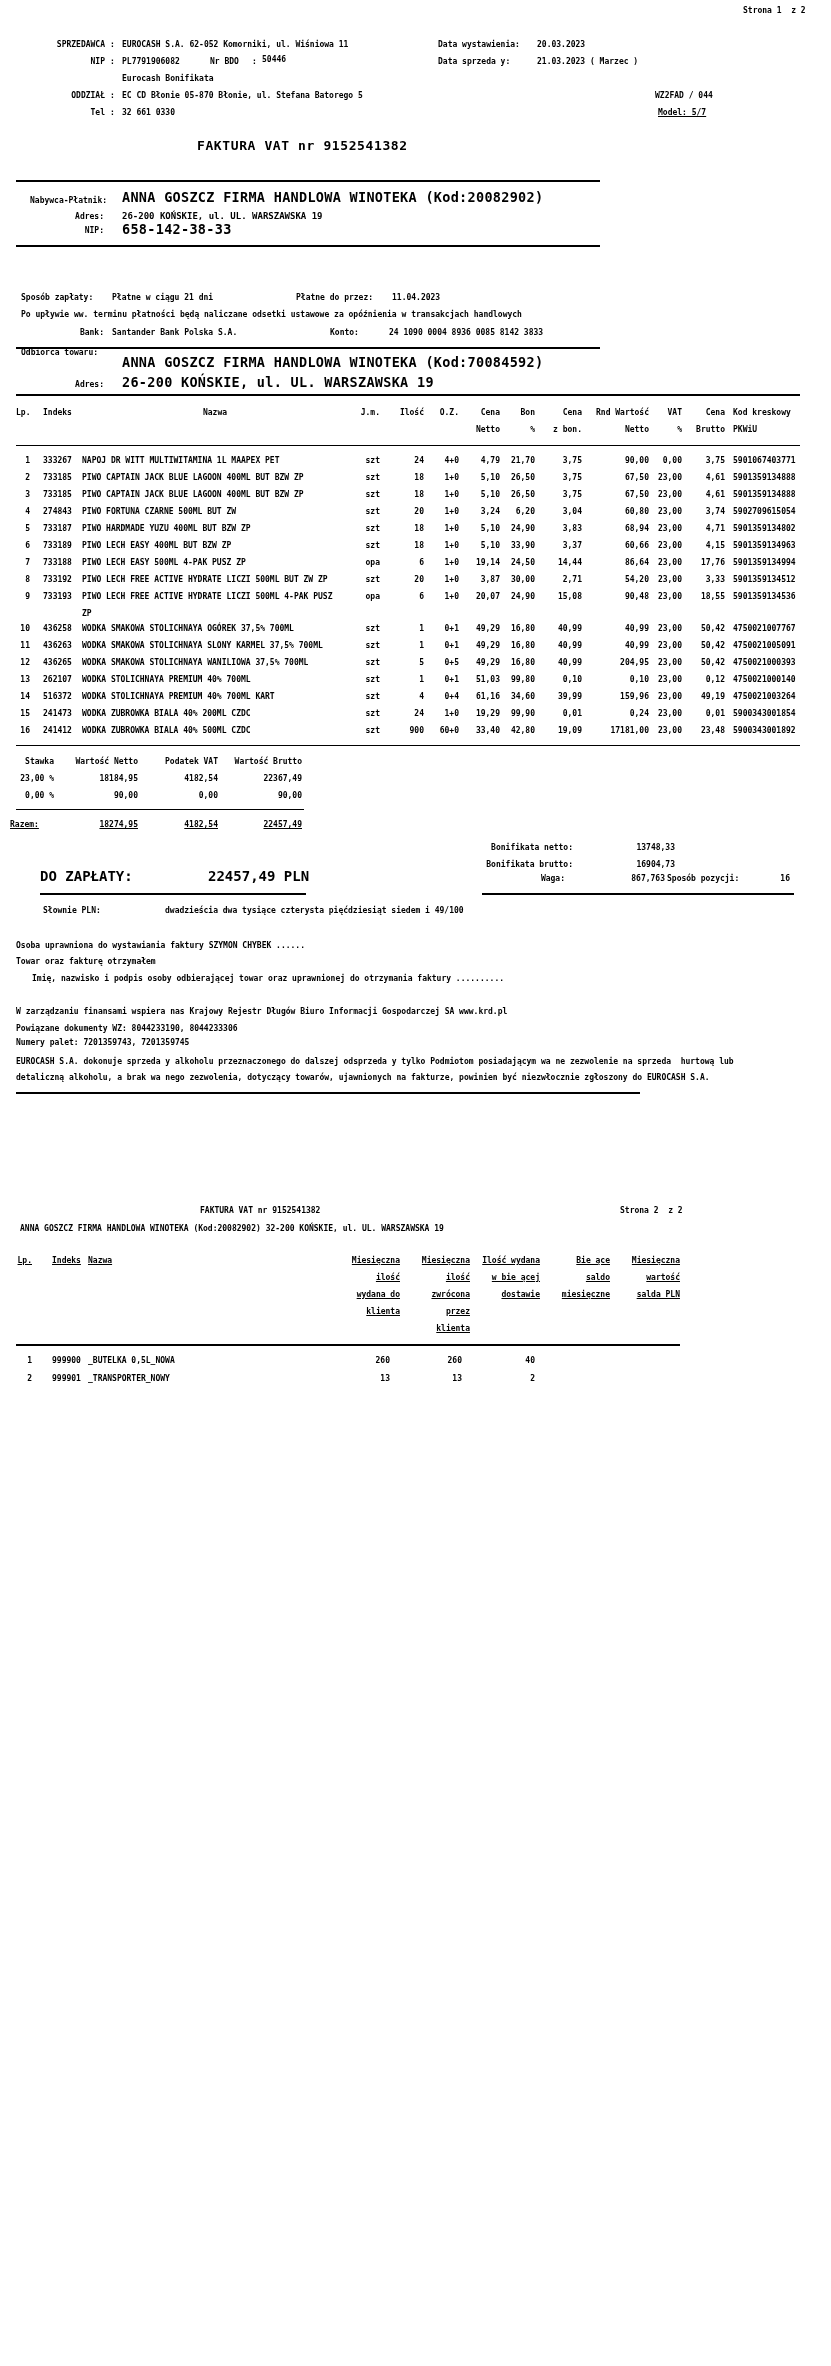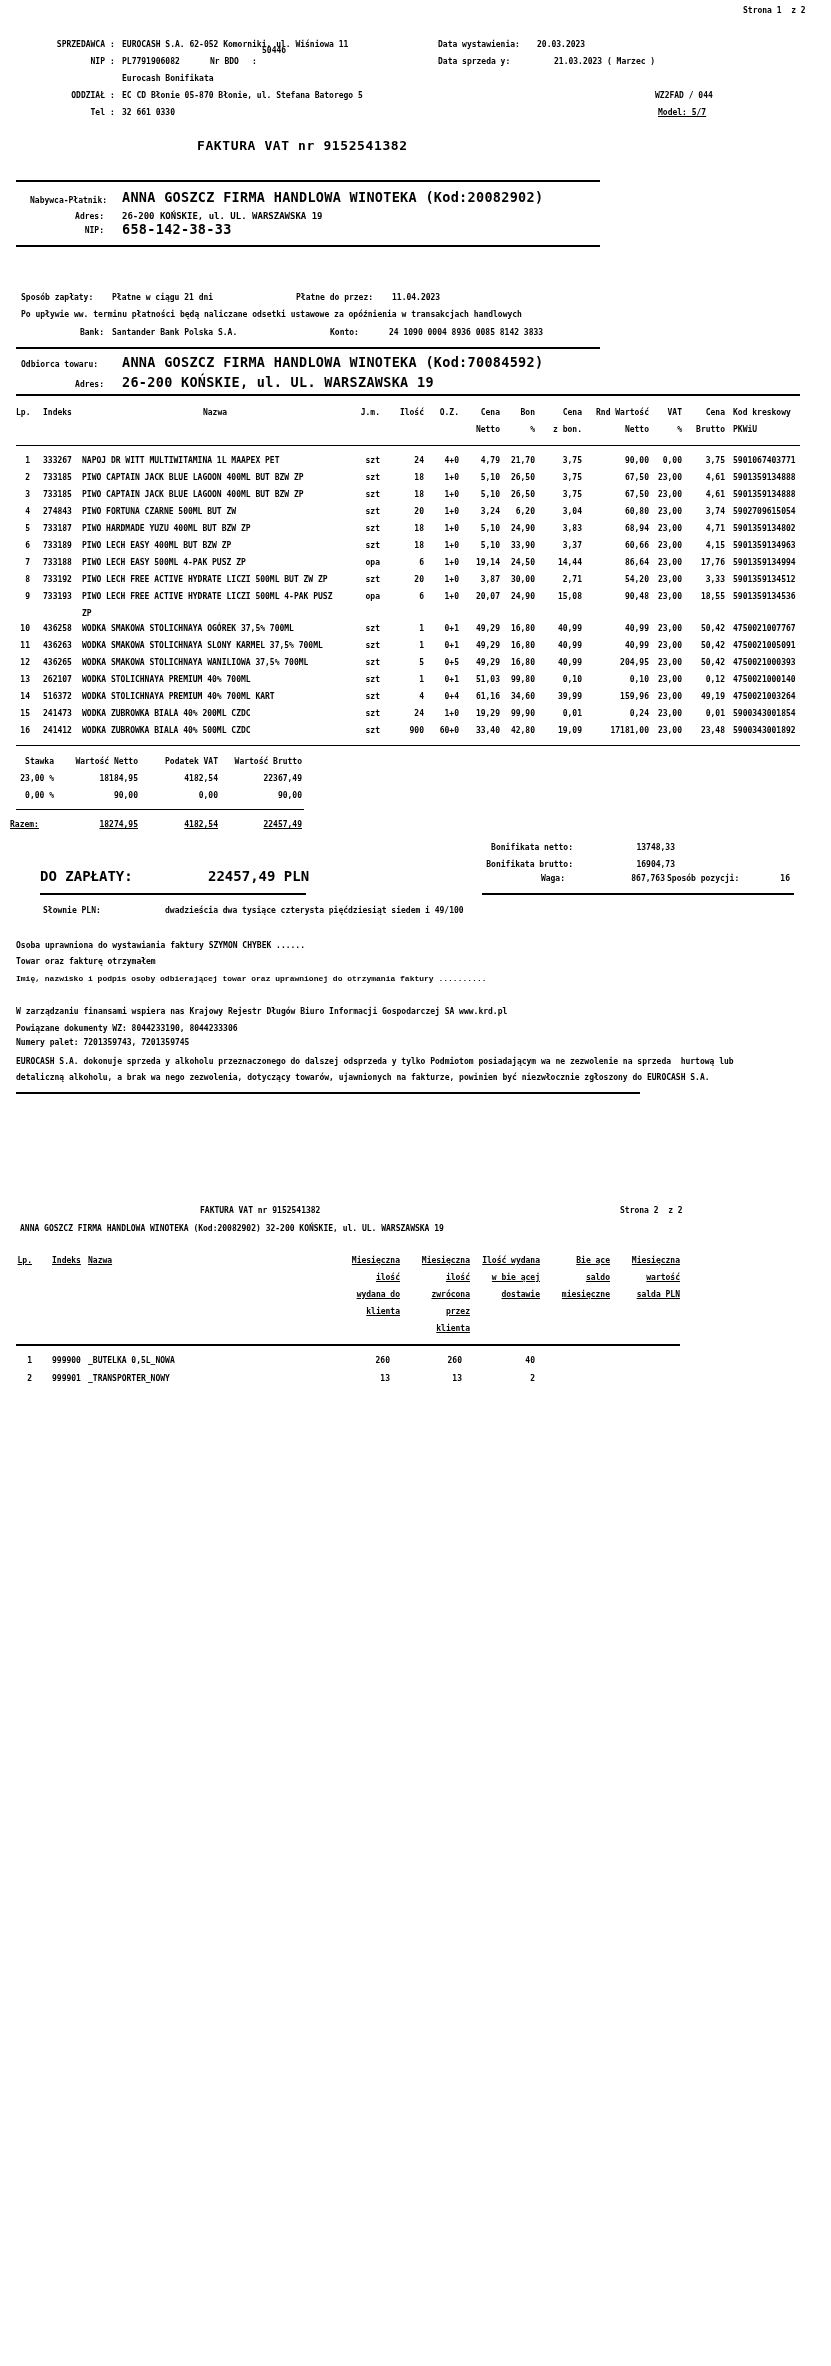--- a/index.html
+++ b/index.html
@@ -30,23 +30,23 @@
   <span class="abs" style="top:40px;left:110px">:</span>
   <span class="abs" style="top:40px;left:122px">EUROCASH S.A. 62-052 Komorniki, ul. Wiśniowa 11</span>
   <span class="abs" style="top:40px;left:438px">Data wystawienia:</span>
   <span class="abs" style="top:40px;left:537px">20.03.2023</span>
 
   <span class="abs ra" style="top:57px;left:33px;width:72px">NIP</span>
   <span class="abs" style="top:57px;left:110px">:</span>
   <span class="abs" style="top:57px;left:122px">PL7791906082</span>
   <span class="abs" style="top:57px;left:210px">Nr BDO</span>
   <span class="abs" style="top:57px;left:252px">:</span>
-  <span class="abs" style="top:46px;left:262px">50446</span>
+  <span class="abs" style="top:55px;left:262px">50446</span>
   <span class="abs" style="top:57px;left:438px">Data sprzeda y:</span>
-  <span class="abs" style="top:57px;left:554px">21.03.2023 ( Marzec )</span>
+  <span class="abs" style="top:57px;left:537px">21.03.2023 ( Marzec )</span>
 
   <span class="abs" style="top:74px;left:122px">Eurocash Bonifikata</span>
 
   <span class="abs ra" style="top:91px;left:33px;width:72px">ODDZIAŁ</span>
   <span class="abs" style="top:91px;left:110px">:</span>
   <span class="abs" style="top:91px;left:122px">EC CD Błonie 05-870 Błonie, ul. Stefana Batorego 5</span>
   <span class="abs" style="top:91px;left:655px">WZ2FAD / 044</span>
 
   <span class="abs ra" style="top:108px;left:33px;width:72px">Tel</span>
   <span class="abs" style="top:108px;left:110px">:</span>
@@ -71,21 +71,21 @@
   <span class="abs" style="top:293px;left:296px">Płatne do przez:</span>
   <span class="abs" style="top:293px;left:392px">11.04.2023</span>
   <span class="abs" style="top:310px;left:21px">Po upływie ww. terminu płatności będą naliczane odsetki ustawowe za opóźnienia w transakcjach handlowych</span>
   <span class="abs ra" style="top:328px;left:33px;width:71px">Bank:</span>
   <span class="abs" style="top:328px;left:112px">Santander Bank Polska S.A.</span>
   <span class="abs" style="top:328px;left:330px">Konto:</span>
   <span class="abs" style="top:328px;left:389px">24 1090 0004 8936 0085 8142 3833</span>
 
   <div class="rule" style="top:347px;left:16px;width:584px"></div>
 
-  <span class="abs" style="top:360px;left:21px">Odbiorca towaru:</span>
+  <span class="abs" style="top:348px;left:21px">Odbiorca towaru:</span>
   <span class="abs big" style="top:354px;left:122px">ANNA GOSZCZ FIRMA HANDLOWA WINOTEKA (Kod:70084592)</span>
   <span class="abs ra" style="top:380px;left:33px;width:71px">Adres:</span>
   <span class="abs big" style="top:374px;left:122px">26-200 KOŃSKIE, ul. UL. WARSZAWSKA 19</span>
 
   <div class="rule" style="top:394px;left:16px;width:784px"></div>
 
   <div class="abs" style="top:408px;left:16px;width:784px" id="items-header"><div class="row" style="height: 17px;"><span class="cell" style="width: 14px; text-align: right;">Lp.</span><span class="cell" style="width: 46px; text-align: left; padding-left: 13px;">Indeks</span><span class="cell" style="width: 278px; text-align: center;">Nazwa</span><span class="cell" style="width: 26px; text-align: right;">J.m.</span><span class="cell" style="width: 44px; text-align: right;">Ilość</span><span class="cell" style="width: 35px; text-align: right;">O.Z.</span><span class="cell" style="width: 41px; text-align: right;">Cena</span><span class="cell" style="width: 35px; text-align: right;">Bon</span><span class="cell" style="width: 47px; text-align: right;">Cena</span><span class="cell" style="width: 67px; text-align: right;">Rnd Wartość</span><span class="cell" style="width: 33px; text-align: right;">VAT</span><span class="cell" style="width: 43px; text-align: right;">Cena</span><span class="cell" style="width: 79px; text-align: left; padding-left: 8px;">Kod kreskowy</span></div><div class="row" style="height: 17px;"><span class="cell" style="width: 14px; text-align: right;"></span><span class="cell" style="width: 46px; text-align: left; padding-left: 13px;"></span><span class="cell" style="width: 278px; text-align: center;"></span><span class="cell" style="width: 26px; text-align: right;"></span><span class="cell" style="width: 44px; text-align: right;"></span><span class="cell" style="width: 35px; text-align: right;"></span><span class="cell" style="width: 41px; text-align: right;">Netto</span><span class="cell" style="width: 35px; text-align: right;">%</span><span class="cell" style="width: 47px; text-align: right;">z bon.</span><span class="cell" style="width: 67px; text-align: right;">Netto</span><span class="cell" style="width: 33px; text-align: right;">%</span><span class="cell" style="width: 43px; text-align: right;">Brutto</span><span class="cell" style="width: 79px; text-align: left; padding-left: 8px;">PKWiU</span></div></div>
   <div class="rule rule1" style="top:445px;left:16px;width:784px"></div>
   <div class="abs" style="top:456px;left:16px;width:784px" id="items-rows"><div class="row" style="height: 17px;"><span class="cell" style="width: 14px; text-align: right;">1</span><span class="cell" style="width: 46px; text-align: left; padding-left: 13px;">333267</span><span class="cell" style="width: 278px; text-align: left; padding-left: 6px;">NAPOJ DR WITT MULTIWITAMINA 1L MAAPEX PET</span><span class="cell" style="width: 26px; text-align: right;">szt</span><span class="cell" style="width: 44px; text-align: right;">24</span><span class="cell" style="width: 35px; text-align: right;">4+0</span><span class="cell" style="width: 41px; text-align: right;">4,79</span><span class="cell" style="width: 35px; text-align: right;">21,70</span><span class="cell" style="width: 47px; text-align: right;">3,75</span><span class="cell" style="width: 67px; text-align: right;">90,00</span><span class="cell" style="width: 33px; text-align: right;">0,00</span><span class="cell" style="width: 43px; text-align: right;">3,75</span><span class="cell" style="width: 79px; text-align: left; padding-left: 8px;">5901067403771</span></div><div class="row" style="height: 17px;"><span class="cell" style="width: 14px; text-align: right;">2</span><span class="cell" style="width: 46px; text-align: left; padding-left: 13px;">733185</span><span class="cell" style="width: 278px; text-align: left; padding-left: 6px;">PIWO CAPTAIN JACK BLUE LAGOON 400ML BUT BZW ZP</span><span class="cell" style="width: 26px; text-align: right;">szt</span><span class="cell" style="width: 44px; text-align: right;">18</span><span class="cell" style="width: 35px; text-align: right;">1+0</span><span class="cell" style="width: 41px; text-align: right;">5,10</span><span class="cell" style="width: 35px; text-align: right;">26,50</span><span class="cell" style="width: 47px; text-align: right;">3,75</span><span class="cell" style="width: 67px; text-align: right;">67,50</span><span class="cell" style="width: 33px; text-align: right;">23,00</span><span class="cell" style="width: 43px; text-align: right;">4,61</span><span class="cell" style="width: 79px; text-align: left; padding-left: 8px;">5901359134888</span></div><div class="row" style="height: 17px;"><span class="cell" style="width: 14px; text-align: right;">3</span><span class="cell" style="width: 46px; text-align: left; padding-left: 13px;">733185</span><span class="cell" style="width: 278px; text-align: left; padding-left: 6px;">PIWO CAPTAIN JACK BLUE LAGOON 400ML BUT BZW ZP</span><span class="cell" style="width: 26px; text-align: right;">szt</span><span class="cell" style="width: 44px; text-align: right;">18</span><span class="cell" style="width: 35px; text-align: right;">1+0</span><span class="cell" style="width: 41px; text-align: right;">5,10</span><span class="cell" style="width: 35px; text-align: right;">26,50</span><span class="cell" style="width: 47px; text-align: right;">3,75</span><span class="cell" style="width: 67px; text-align: right;">67,50</span><span class="cell" style="width: 33px; text-align: right;">23,00</span><span class="cell" style="width: 43px; text-align: right;">4,61</span><span class="cell" style="width: 79px; text-align: left; padding-left: 8px;">5901359134888</span></div><div class="row" style="height: 17px;"><span class="cell" style="width: 14px; text-align: right;">4</span><span class="cell" style="width: 46px; text-align: left; padding-left: 13px;">274843</span><span class="cell" style="width: 278px; text-align: left; padding-left: 6px;">PIWO FORTUNA CZARNE 500ML BUT ZW</span><span class="cell" style="width: 26px; text-align: right;">szt</span><span class="cell" style="width: 44px; text-align: right;">20</span><span class="cell" style="width: 35px; text-align: right;">1+0</span><span class="cell" style="width: 41px; text-align: right;">3,24</span><span class="cell" style="width: 35px; text-align: right;">6,20</span><span class="cell" style="width: 47px; text-align: right;">3,04</span><span class="cell" style="width: 67px; text-align: right;">60,80</span><span class="cell" style="width: 33px; text-align: right;">23,00</span><span class="cell" style="width: 43px; text-align: right;">3,74</span><span class="cell" style="width: 79px; text-align: left; padding-left: 8px;">5902709615054</span></div><div class="row" style="height: 17px;"><span class="cell" style="width: 14px; text-align: right;">5</span><span class="cell" style="width: 46px; text-align: left; padding-left: 13px;">733187</span><span class="cell" style="width: 278px; text-align: left; padding-left: 6px;">PIWO HARDMADE YUZU 400ML BUT BZW ZP</span><span class="cell" style="width: 26px; text-align: right;">szt</span><span class="cell" style="width: 44px; text-align: right;">18</span><span class="cell" style="width: 35px; text-align: right;">1+0</span><span class="cell" style="width: 41px; text-align: right;">5,10</span><span class="cell" style="width: 35px; text-align: right;">24,90</span><span class="cell" style="width: 47px; text-align: right;">3,83</span><span class="cell" style="width: 67px; text-align: right;">68,94</span><span class="cell" style="width: 33px; text-align: right;">23,00</span><span class="cell" style="width: 43px; text-align: right;">4,71</span><span class="cell" style="width: 79px; text-align: left; padding-left: 8px;">5901359134802</span></div><div class="row" style="height: 17px;"><span class="cell" style="width: 14px; text-align: right;">6</span><span class="cell" style="width: 46px; text-align: left; padding-left: 13px;">733189</span><span class="cell" style="width: 278px; text-align: left; padding-left: 6px;">PIWO LECH EASY 400ML BUT BZW ZP</span><span class="cell" style="width: 26px; text-align: right;">szt</span><span class="cell" style="width: 44px; text-align: right;">18</span><span class="cell" style="width: 35px; text-align: right;">1+0</span><span class="cell" style="width: 41px; text-align: right;">5,10</span><span class="cell" style="width: 35px; text-align: right;">33,90</span><span class="cell" style="width: 47px; text-align: right;">3,37</span><span class="cell" style="width: 67px; text-align: right;">60,66</span><span class="cell" style="width: 33px; text-align: right;">23,00</span><span class="cell" style="width: 43px; text-align: right;">4,15</span><span class="cell" style="width: 79px; text-align: left; padding-left: 8px;">5901359134963</span></div><div class="row" style="height: 17px;"><span class="cell" style="width: 14px; text-align: right;">7</span><span class="cell" style="width: 46px; text-align: left; padding-left: 13px;">733188</span><span class="cell" style="width: 278px; text-align: left; padding-left: 6px;">PIWO LECH EASY 500ML 4-PAK PUSZ ZP</span><span class="cell" style="width: 26px; text-align: right;">opa</span><span class="cell" style="width: 44px; text-align: right;">6</span><span class="cell" style="width: 35px; text-align: right;">1+0</span><span class="cell" style="width: 41px; text-align: right;">19,14</span><span class="cell" style="width: 35px; text-align: right;">24,50</span><span class="cell" style="width: 47px; text-align: right;">14,44</span><span class="cell" style="width: 67px; text-align: right;">86,64</span><span class="cell" style="width: 33px; text-align: right;">23,00</span><span class="cell" style="width: 43px; text-align: right;">17,76</span><span class="cell" style="width: 79px; text-align: left; padding-left: 8px;">5901359134994</span></div><div class="row" style="height: 17px;"><span class="cell" style="width: 14px; text-align: right;">8</span><span class="cell" style="width: 46px; text-align: left; padding-left: 13px;">733192</span><span class="cell" style="width: 278px; text-align: left; padding-left: 6px;">PIWO LECH FREE ACTIVE HYDRATE LICZI 500ML BUT ZW ZP</span><span class="cell" style="width: 26px; text-align: right;">szt</span><span class="cell" style="width: 44px; text-align: right;">20</span><span class="cell" style="width: 35px; text-align: right;">1+0</span><span class="cell" style="width: 41px; text-align: right;">3,87</span><span class="cell" style="width: 35px; text-align: right;">30,00</span><span class="cell" style="width: 47px; text-align: right;">2,71</span><span class="cell" style="width: 67px; text-align: right;">54,20</span><span class="cell" style="width: 33px; text-align: right;">23,00</span><span class="cell" style="width: 43px; text-align: right;">3,33</span><span class="cell" style="width: 79px; text-align: left; padding-left: 8px;">5901359134512</span></div><div class="row" style="height: 17px;"><span class="cell" style="width: 14px; text-align: right;">9</span><span class="cell" style="width: 46px; text-align: left; padding-left: 13px;">733193</span><span class="cell" style="width: 278px; text-align: left; padding-left: 6px;">PIWO LECH FREE ACTIVE HYDRATE LICZI 500ML 4-PAK PUSZ</span><span class="cell" style="width: 26px; text-align: right;">opa</span><span class="cell" style="width: 44px; text-align: right;">6</span><span class="cell" style="width: 35px; text-align: right;">1+0</span><span class="cell" style="width: 41px; text-align: right;">20,07</span><span class="cell" style="width: 35px; text-align: right;">24,90</span><span class="cell" style="width: 47px; text-align: right;">15,08</span><span class="cell" style="width: 67px; text-align: right;">90,48</span><span class="cell" style="width: 33px; text-align: right;">23,00</span><span class="cell" style="width: 43px; text-align: right;">18,55</span><span class="cell" style="width: 79px; text-align: left; padding-left: 8px;">5901359134536</span></div><div class="row" style="height: 15px;"><span class="cell" style="width: 278px; text-align: left; padding-left: 66px;">ZP</span></div><div class="row" style="height: 17px;"><span class="cell" style="width: 14px; text-align: right;">10</span><span class="cell" style="width: 46px; text-align: left; padding-left: 13px;">436258</span><span class="cell" style="width: 278px; text-align: left; padding-left: 6px;">WODKA SMAKOWA STOLICHNAYA OGÓREK 37,5% 700ML</span><span class="cell" style="width: 26px; text-align: right;">szt</span><span class="cell" style="width: 44px; text-align: right;">1</span><span class="cell" style="width: 35px; text-align: right;">0+1</span><span class="cell" style="width: 41px; text-align: right;">49,29</span><span class="cell" style="width: 35px; text-align: right;">16,80</span><span class="cell" style="width: 47px; text-align: right;">40,99</span><span class="cell" style="width: 67px; text-align: right;">40,99</span><span class="cell" style="width: 33px; text-align: right;">23,00</span><span class="cell" style="width: 43px; text-align: right;">50,42</span><span class="cell" style="width: 79px; text-align: left; padding-left: 8px;">4750021007767</span></div><div class="row" style="height: 17px;"><span class="cell" style="width: 14px; text-align: right;">11</span><span class="cell" style="width: 46px; text-align: left; padding-left: 13px;">436263</span><span class="cell" style="width: 278px; text-align: left; padding-left: 6px;">WODKA SMAKOWA STOLICHNAYA SLONY KARMEL 37,5% 700ML</span><span class="cell" style="width: 26px; text-align: right;">szt</span><span class="cell" style="width: 44px; text-align: right;">1</span><span class="cell" style="width: 35px; text-align: right;">0+1</span><span class="cell" style="width: 41px; text-align: right;">49,29</span><span class="cell" style="width: 35px; text-align: right;">16,80</span><span class="cell" style="width: 47px; text-align: right;">40,99</span><span class="cell" style="width: 67px; text-align: right;">40,99</span><span class="cell" style="width: 33px; text-align: right;">23,00</span><span class="cell" style="width: 43px; text-align: right;">50,42</span><span class="cell" style="width: 79px; text-align: left; padding-left: 8px;">4750021005091</span></div><div class="row" style="height: 17px;"><span class="cell" style="width: 14px; text-align: right;">12</span><span class="cell" style="width: 46px; text-align: left; padding-left: 13px;">436265</span><span class="cell" style="width: 278px; text-align: left; padding-left: 6px;">WODKA SMAKOWA STOLICHNAYA WANILIOWA 37,5% 700ML</span><span class="cell" style="width: 26px; text-align: right;">szt</span><span class="cell" style="width: 44px; text-align: right;">5</span><span class="cell" style="width: 35px; text-align: right;">0+5</span><span class="cell" style="width: 41px; text-align: right;">49,29</span><span class="cell" style="width: 35px; text-align: right;">16,80</span><span class="cell" style="width: 47px; text-align: right;">40,99</span><span class="cell" style="width: 67px; text-align: right;">204,95</span><span class="cell" style="width: 33px; text-align: right;">23,00</span><span class="cell" style="width: 43px; text-align: right;">50,42</span><span class="cell" style="width: 79px; text-align: left; padding-left: 8px;">4750021000393</span></div><div class="row" style="height: 17px;"><span class="cell" style="width: 14px; text-align: right;">13</span><span class="cell" style="width: 46px; text-align: left; padding-left: 13px;">262107</span><span class="cell" style="width: 278px; text-align: left; padding-left: 6px;">WODKA STOLICHNAYA PREMIUM 40% 700ML</span><span class="cell" style="width: 26px; text-align: right;">szt</span><span class="cell" style="width: 44px; text-align: right;">1</span><span class="cell" style="width: 35px; text-align: right;">0+1</span><span class="cell" style="width: 41px; text-align: right;">51,03</span><span class="cell" style="width: 35px; text-align: right;">99,80</span><span class="cell" style="width: 47px; text-align: right;">0,10</span><span class="cell" style="width: 67px; text-align: right;">0,10</span><span class="cell" style="width: 33px; text-align: right;">23,00</span><span class="cell" style="width: 43px; text-align: right;">0,12</span><span class="cell" style="width: 79px; text-align: left; padding-left: 8px;">4750021000140</span></div><div class="row" style="height: 17px;"><span class="cell" style="width: 14px; text-align: right;">14</span><span class="cell" style="width: 46px; text-align: left; padding-left: 13px;">516372</span><span class="cell" style="width: 278px; text-align: left; padding-left: 6px;">WODKA STOLICHNAYA PREMIUM 40% 700ML KART</span><span class="cell" style="width: 26px; text-align: right;">szt</span><span class="cell" style="width: 44px; text-align: right;">4</span><span class="cell" style="width: 35px; text-align: right;">0+4</span><span class="cell" style="width: 41px; text-align: right;">61,16</span><span class="cell" style="width: 35px; text-align: right;">34,60</span><span class="cell" style="width: 47px; text-align: right;">39,99</span><span class="cell" style="width: 67px; text-align: right;">159,96</span><span class="cell" style="width: 33px; text-align: right;">23,00</span><span class="cell" style="width: 43px; text-align: right;">49,19</span><span class="cell" style="width: 79px; text-align: left; padding-left: 8px;">4750021003264</span></div><div class="row" style="height: 17px;"><span class="cell" style="width: 14px; text-align: right;">15</span><span class="cell" style="width: 46px; text-align: left; padding-left: 13px;">241473</span><span class="cell" style="width: 278px; text-align: left; padding-left: 6px;">WODKA ZUBROWKA BIALA 40% 200ML CZDC</span><span class="cell" style="width: 26px; text-align: right;">szt</span><span class="cell" style="width: 44px; text-align: right;">24</span><span class="cell" style="width: 35px; text-align: right;">1+0</span><span class="cell" style="width: 41px; text-align: right;">19,29</span><span class="cell" style="width: 35px; text-align: right;">99,90</span><span class="cell" style="width: 47px; text-align: right;">0,01</span><span class="cell" style="width: 67px; text-align: right;">0,24</span><span class="cell" style="width: 33px; text-align: right;">23,00</span><span class="cell" style="width: 43px; text-align: right;">0,01</span><span class="cell" style="width: 79px; text-align: left; padding-left: 8px;">5900343001854</span></div><div class="row" style="height: 17px;"><span class="cell" style="width: 14px; text-align: right;">16</span><span class="cell" style="width: 46px; text-align: left; padding-left: 13px;">241412</span><span class="cell" style="width: 278px; text-align: left; padding-left: 6px;">WODKA ZUBROWKA BIALA 40% 500ML CZDC</span><span class="cell" style="width: 26px; text-align: right;">szt</span><span class="cell" style="width: 44px; text-align: right;">900</span><span class="cell" style="width: 35px; text-align: right;">60+0</span><span class="cell" style="width: 41px; text-align: right;">33,40</span><span class="cell" style="width: 35px; text-align: right;">42,80</span><span class="cell" style="width: 47px; text-align: right;">19,09</span><span class="cell" style="width: 67px; text-align: right;">17181,00</span><span class="cell" style="width: 33px; text-align: right;">23,00</span><span class="cell" style="width: 43px; text-align: right;">23,48</span><span class="cell" style="width: 79px; text-align: left; padding-left: 8px;">5900343001892</span></div></div>
   <div class="rule rule1" style="top:745px;left:16px;width:784px"></div>
@@ -108,21 +108,21 @@
 
   <div class="rule" style="top:893px;left:40px;width:266px"></div>
   <div class="rule" style="top:893px;left:482px;width:312px"></div>
 
   <span class="abs" style="top:906px;left:43px">Słownie PLN:</span>
   <span class="abs" style="top:906px;left:165px">dwadzieścia dwa tysiące czterysta pięćdziesiąt siedem i 49/100</span>
 
   <div id="footer-lines">
       <span class="abs" style="top: 941px; left: 16px;">Osoba uprawniona do wystawiania faktury SZYMON CHYBEK ......</span>
       <span class="abs" style="top: 957px; left: 16px;">Towar oraz fakturę otrzymałem</span>
-      <span class="abs" style="top: 974px; left: 16px; font-family: Liberation Mono, monospace;">Imię, nazwisko i podpis osoby odbierającej towar oraz uprawnionej do otrzymania faktury ..........</span>
+      <span class="abs" style="top: 974px; left: 32px;">Imię, nazwisko i podpis osoby odbierającej towar oraz uprawnionej do otrzymania faktury ..........</span>
       <span class="abs" style="top: 1007px; left: 16px;">W zarządzaniu finansami wspiera nas Krajowy Rejestr Długów Biuro Informacji Gospodarczej SA www.krd.pl</span>
       <span class="abs" style="top: 1024px; left: 16px;">Powiązane dokumenty WZ: 8044233190, 8044233306</span>
       <span class="abs" style="top: 1038px; left: 16px;">Numery palet: 7201359743, 7201359745</span>
       <span class="abs" style="top: 1057px; left: 16px;">EUROCASH S.A. dokonuje sprzeda y alkoholu przeznaczonego do dalszej odsprzeda y tylko Podmiotom posiadającym wa ne zezwolenie na sprzeda  hurtową lub</span>
       <span class="abs" style="top: 1073px; left: 16px;">detaliczną alkoholu, a brak wa nego zezwolenia, dotyczący towarów, ujawnionych na fakturze, powinien być niezwłocznie zgłoszony do EUROCASH S.A.</span>
     </div>
   <div class="rule" style="top:1092px;left:16px;width:624px"></div>
 
   <span class="abs" style="top:1206px;left:200px">FAKTURA VAT nr 9152541382</span>
   <span class="abs" style="top:1206px;left:620px">Strona 2  z 2</span>

